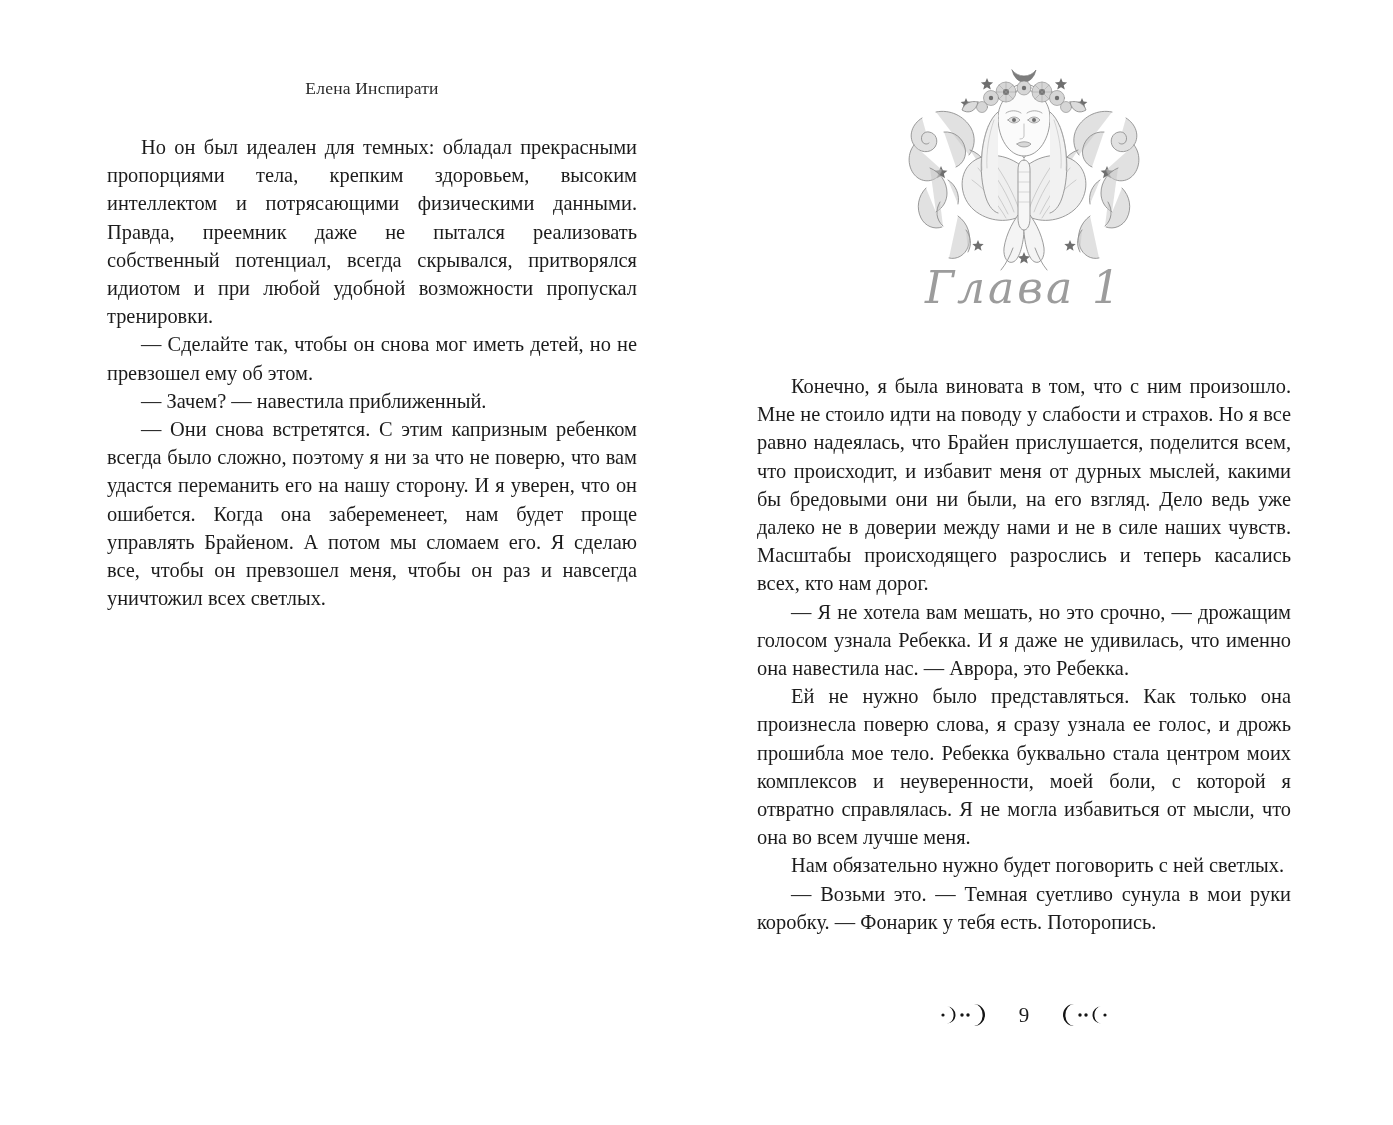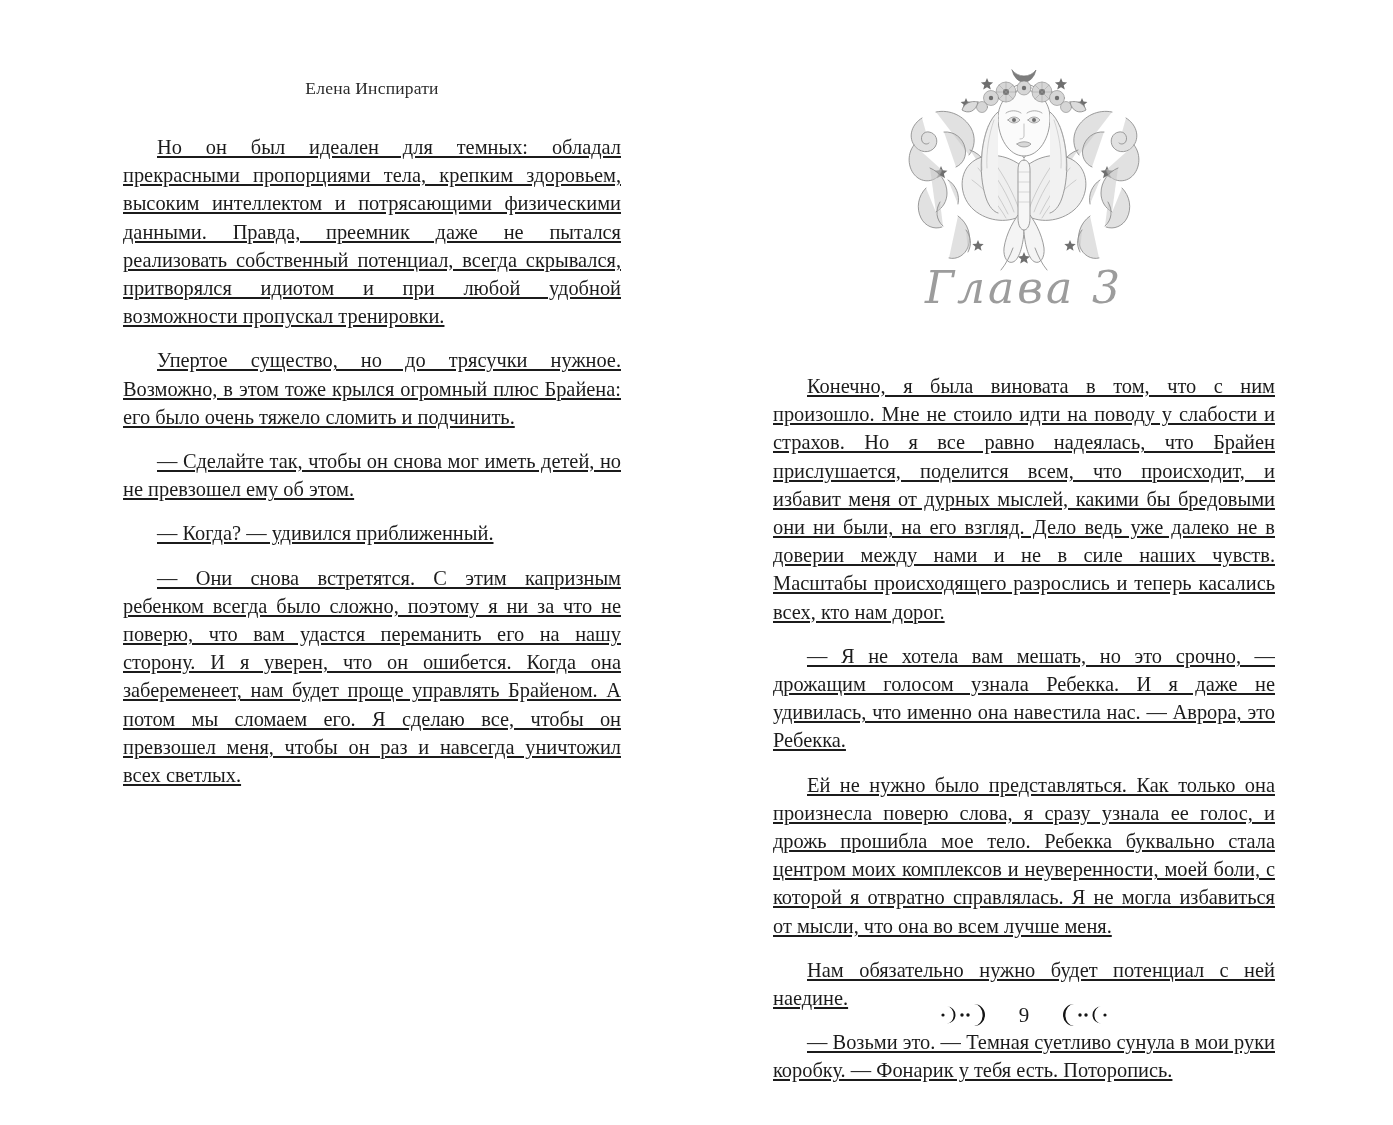--- a/index.html
+++ b/index.html
@@ -34,23 +34,22 @@
   }
   .body-col {
     font-size: 20.4px;
     line-height: 28.2px;
     text-align: justify;
     text-justify: inter-word;
     hyphens: manual;
     color: #1b1b1b;
   }
   .body-col p {
-    margin: 16px;
+    margin: 0;
     text-indent: 34px;
-    text-decoration: underline;
   }
 
   
   .recto {
     position: absolute;
     left: 757px;
     top: 40px;
     width: 534px;
   }
   .chapter-art {
@@ -101,23 +100,22 @@
 </style>
 </head>
 <body>
 
 <div class="page">
 
   <div class="verso">
     <div class="running-head">Елена Инспирати</div>
     <div class="body-col">
       <p>Но он был идеален для темных: обладал прекрасными пропорциями тела, крепким здоровьем, высоким интеллектом и потрясающими физическими данными. Правда, преемник даже не пытался реализовать собственный потенциал, всегда скрывался, притворялся идиотом и при любой удобной возможности пропускал тренировки.</p>
-      <p>Упертое существо, но до трясучки нужное. Возможно, в этом тоже крылся огромный плюс Брайена: его было очень тяжело сломить и подчинить.</p>
       <p>— Сделайте так, чтобы он снова мог иметь детей, но не превзошел ему об этом.</p>
-      <p>— Когда? — удивился приближенный.</p>
+      <p>— Зачем? — навестила приближенный.</p>
       <p>— Они снова встретятся. С этим капризным ребенком всегда было сложно, поэтому я ни за что не поверю, что вам удастся переманить его на нашу сторону. И я уверен, что он ошибется. Когда она забеременеет, нам будет проще управлять Брайеном. А потом мы сломаем его. Я сделаю все, чтобы он превзошел меня, чтобы он раз и навсегда уничтожил всех светлых.</p>
     </div>
   </div>
 
   <div class="recto">
 
     <div class="chapter-art">
       <svg width="300" height="250" viewBox="0 0 300 250" fill="none" stroke="#8a8a8a" stroke-width="0.85" stroke-linecap="round" stroke-linejoin="round">
 
         <g>
@@ -242,27 +240,27 @@
             <path d="M168 42 v20 M158 52 h20 M161 45 l14 14 M175 45 l-14 14"></path>
           </g>
 
           <path d="M104 62 c-8 -2 -14 2 -16 8 c6 4 14 2 16 -8 z" fill="#dcdcdc" stroke="#8a8a8a"></path>
           <path d="M196 62 c8 -2 14 2 16 8 c-6 4 -14 2 -16 -8 z" fill="#dcdcdc" stroke="#8a8a8a"></path>
         </g>
 
       </svg>
     </div>
 
-    <div class="chapter-title">Глава 3</div>
+    <div class="chapter-title">Глава 1</div>
 
     <div class="body-col recto-body">
       <p>Конечно, я была виновата в том, что с ним произошло. Мне не стоило идти на поводу у слабости и страхов. Но я все равно надеялась, что Брайен прислушается, поделится всем, что происходит, и избавит меня от дурных мыслей, какими бы бредовыми они ни были, на его взгляд. Дело ведь уже далеко не в доверии между нами и не в силе наших чувств. Масштабы происходящего разрослись и теперь касались всех, кто нам дорог.</p>
       <p>— Я не хотела вам мешать, но это срочно, — дрожащим голосом узнала Ребекка. И я даже не удивилась, что именно она навестила нас. — Аврора, это Ребекка.</p>
       <p>Ей не нужно было представляться. Как только она произнесла поверю слова, я сразу узнала ее голос, и дрожь прошибла мое тело. Ребекка буквально стала центром моих комплексов и неуверенности, моей боли, с которой я отвратно справлялась. Я не могла избавиться от мысли, что она во всем лучше меня.</p>
-      <p>Нам обязательно нужно будет потенциал с ней наедине.</p>
+      <p>Нам обязательно нужно будет поговорить с ней светлых.</p>
       <p>— Возьми это. — Темная суетливо сунула в мои руки коробку. — Фонарик у тебя есть. Поторопись.</p>
     </div>
   </div>
 
   <div class="folio">
 
     <svg class="orn" width="62" height="26" viewBox="0 0 62 26">
       <g fill="#141414" stroke="none">
         <circle cx="6" cy="13" r="1.6"></circle>
         <path d="M10 4.5 a8.5 8.5 0 0 1 0 17 a6.6 8.5 0 0 0 0 -17 z"></path>

